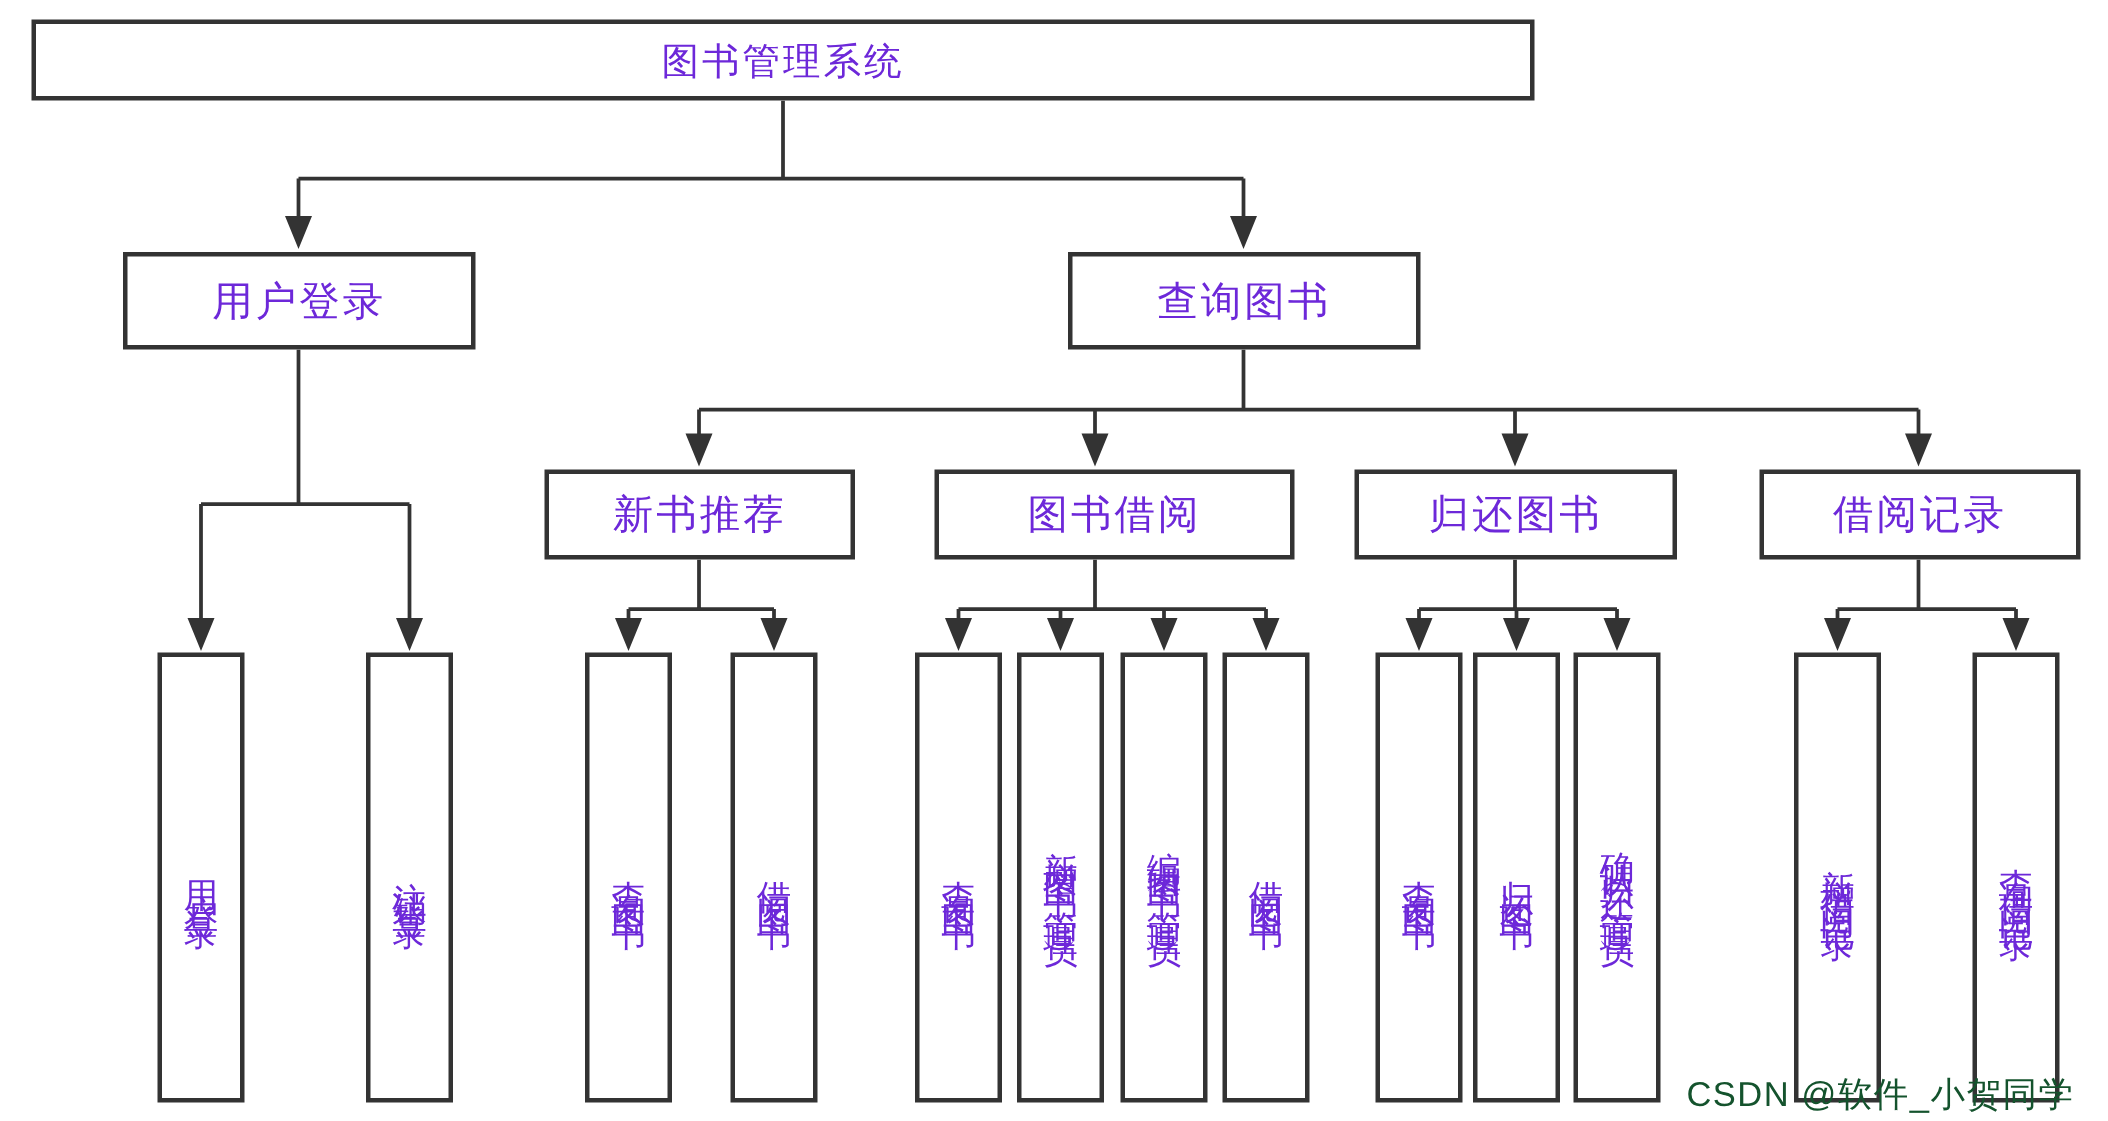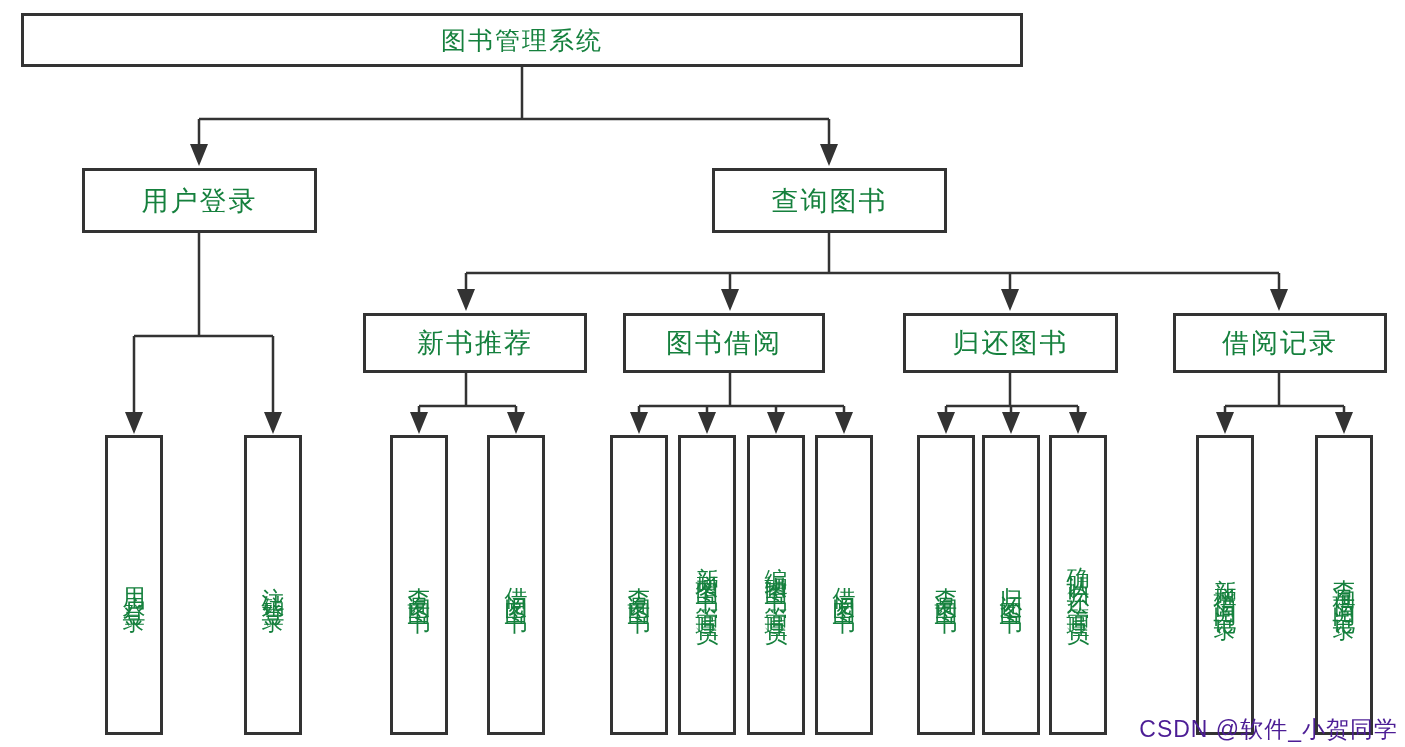--- a/index.html
+++ b/index.html
@@ -19,42 +19,42 @@
     position: absolute;
     left: 0; top: 0;
     width: 1405px; height: 747px;
     pointer-events: none;
   }
   .box {
     position: absolute;
     box-sizing: border-box;
     border: 3px solid #333333;
     background: #ffffff;
-    color: #15803d;
+    color: #6d28d9;
     display: flex;
     align-items: center;
     justify-content: center;
     z-index: 2;
   }
   .h-box {
     letter-spacing: 2px;
     white-space: nowrap;
   }
   .v-box {
     writing-mode: vertical-rl;
     font-size: 23px;
     letter-spacing: 8px;
     line-height: 1;
   }
   .watermark {
     position: absolute;
-    right: 7px;
+    right: 22px;
     top: 714px;
     font-size: 23px;
-    color: #4c1d95;
+    color: #14532d;
     letter-spacing: 1px;
     white-space: nowrap;
     z-index: 3;
   }
 </style>
 </head>
 <body>
 
 <div id="canvas">
 
@@ -94,22 +94,22 @@
       M1069 412 L1087 412 L1078 434 Z
       M1216 412 L1234 412 L1225 434 Z
       M1335 412 L1353 412 L1344 434 Z"></path>
   </svg>
 
   <div class="box h-box" style="left:21px; top:13px; width:1002px; height:54px; font-size:25px;">图书管理系统</div>
 
   <div class="box h-box" style="left:82px; top:168px; width:235px; height:65px; font-size:27px;">用户登录</div>
   <div class="box h-box" style="left:712px; top:168px; width:235px; height:65px; font-size:27px;">查询图书</div>
 
-  <div class="box h-box" style="left:363px; top:313px; width:224px; height:60px; font-size:27px;">新书推荐</div>
-  <div class="box h-box" style="left:623px; top:313px; width:202px; height:60px; font-size:27px;">图书借阅</div>
+  <div class="box h-box" style="left:363px; top:313px; width:207px; height:60px; font-size:27px;">新书推荐</div>
+  <div class="box h-box" style="left:623px; top:313px; width:240px; height:60px; font-size:27px;">图书借阅</div>
   <div class="box h-box" style="left:903px; top:313px; width:215px; height:60px; font-size:27px;">归还图书</div>
   <div class="box h-box" style="left:1173px; top:313px; width:214px; height:60px; font-size:27px;">借阅记录</div>
 
   <div class="box v-box" style="left:105px; top:435px; width:58px; height:300px;">用户登录</div>
   <div class="box v-box" style="left:244px; top:435px; width:58px; height:300px;">注销登录</div>
 
   <div class="box v-box" style="left:390px; top:435px; width:58px; height:300px;">查询图书</div>
   <div class="box v-box" style="left:487px; top:435px; width:58px; height:300px;">借阅图书</div>
 
   <div class="box v-box" style="left:610px; top:435px; width:58px; height:300px;">查询图书</div>

